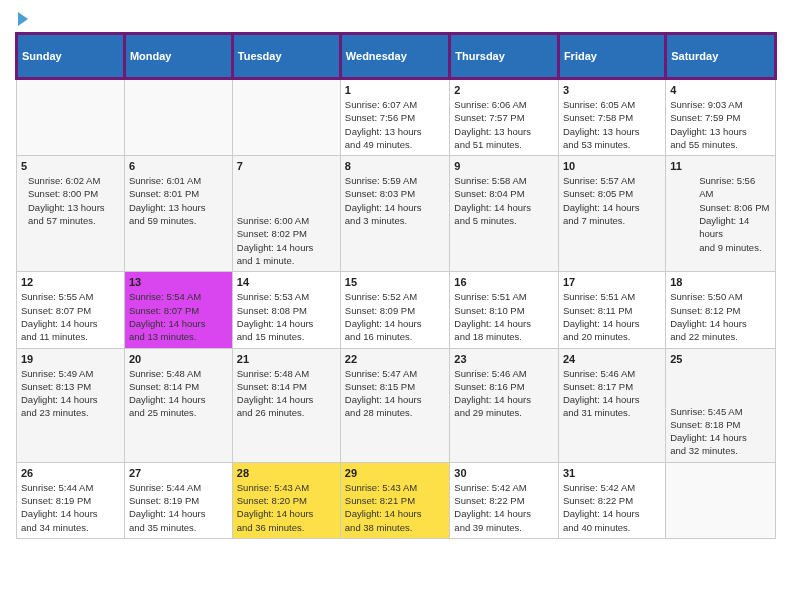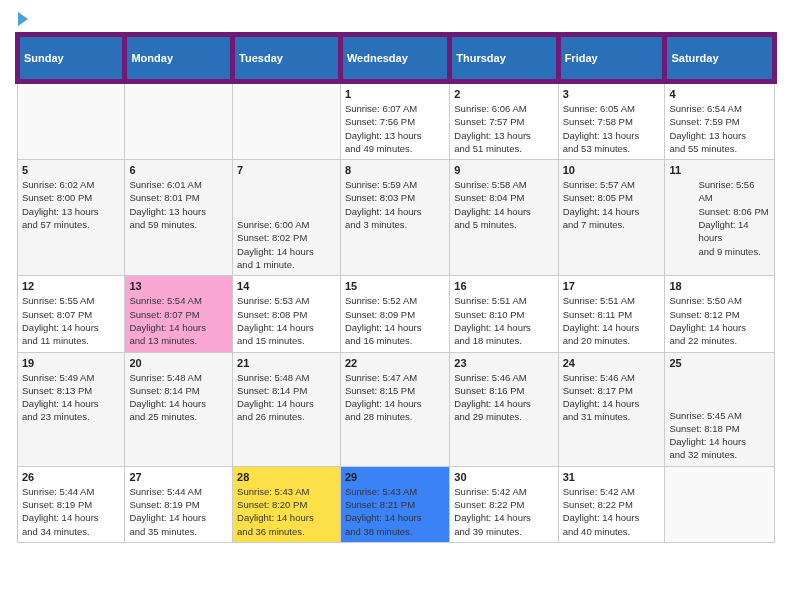--- a/index.html
+++ b/index.html
@@ -56,21 +56,21 @@
       border-collapse: collapse;
       font-size: 10px;
     }
     .calendar thead th {
       background: #2970b8;
       color: #fff;
       padding: 15px 4px;
       text-align: left;
       font-size: 11px;
       font-weight: bold;
-      border: 5px solid #701a75;
+      border: 3px solid #701a75;
     }
     .calendar tbody td {
       border: 1px solid #ccc;
       vertical-align: top;
       padding: 4px 4px;
       width: 113px;
       min-height: 80px;
       background: #fff;
     }
     .calendar tbody tr:nth-child(even) td {
@@ -141,30 +141,30 @@
         </td>
         <td style="background: rgb(255, 255, 255);">
           <div class="day-number">3</div>
           <div class="day-info" style="white-space: pre-line;">Sunrise: 6:05 AM
 Sunset: 7:58 PM
 Daylight: 13 hours
 and 53 minutes.</div>
         </td>
         <td style="background: rgb(255, 255, 255);">
           <div class="day-number">4</div>
-          <div class="day-info" style="white-space: pre-line;">Sunrise: 6:54 AM
+          <div class="day-info" style="white-space: pre-line;">Sunrise: 9:03 AM
 Sunset: 7:59 PM
 Daylight: 13 hours
 and 55 minutes.</div>
         </td>
       </tr>
       <tr>
         <td style="background: rgb(245, 245, 245);">
           <div class="day-number">5</div>
-          <div class="day-info" style="white-space: pre-line;">Sunrise: 6:02 AM
+          <div class="day-info" style="white-space: pre-line; margin-left: 7px;">Sunrise: 6:02 AM
 Sunset: 8:00 PM
 Daylight: 13 hours
 and 57 minutes.</div>
         </td>
         <td style="background: rgb(245, 245, 245);">
           <div class="day-number">6</div>
           <div class="day-info" style="white-space: pre-line;">Sunrise: 6:01 AM
 Sunset: 8:01 PM
 Daylight: 13 hours
 and 59 minutes.</div>
@@ -206,21 +206,21 @@
         </td>
       </tr>
       <tr>
         <td style="background: rgb(255, 255, 255);">
           <div class="day-number">12</div>
           <div class="day-info" style="white-space: pre-line;">Sunrise: 5:55 AM
 Sunset: 8:07 PM
 Daylight: 14 hours
 and 11 minutes.</div>
         </td>
-        <td style="background: #f9a8d4;">
+        <td style="background: #d946ef;">
           <div class="day-number">13</div>
           <div class="day-info" style="white-space: pre-line;">Sunrise: 5:54 AM
 Sunset: 8:07 PM
 Daylight: 14 hours
 and 13 minutes.</div>
         </td>
         <td style="background: rgb(255, 255, 255);">
           <div class="day-number">14</div>
           <div class="day-info" style="white-space: pre-line;">Sunrise: 5:53 AM
 Sunset: 8:08 PM
@@ -322,21 +322,21 @@
 Daylight: 14 hours
 and 35 minutes.</div>
         </td>
         <td style="background: #fde047;">
           <div class="day-number">28</div>
           <div class="day-info" style="white-space: pre-line;">Sunrise: 5:43 AM
 Sunset: 8:20 PM
 Daylight: 14 hours
 and 36 minutes.</div>
         </td>
-        <td style="background: #3b82f6; margin-top: 24px;">
+        <td style="background: #fde047; margin-top: 24px;">
           <div class="day-number">29</div>
           <div class="day-info" style="white-space: pre-line;">Sunrise: 5:43 AM
 Sunset: 8:21 PM
 Daylight: 14 hours
 and 38 minutes.</div>
         </td>
         <td style="background: rgb(255, 255, 255);">
           <div class="day-number">30</div>
           <div class="day-info" style="white-space: pre-line;">Sunrise: 5:42 AM
 Sunset: 8:22 PM

